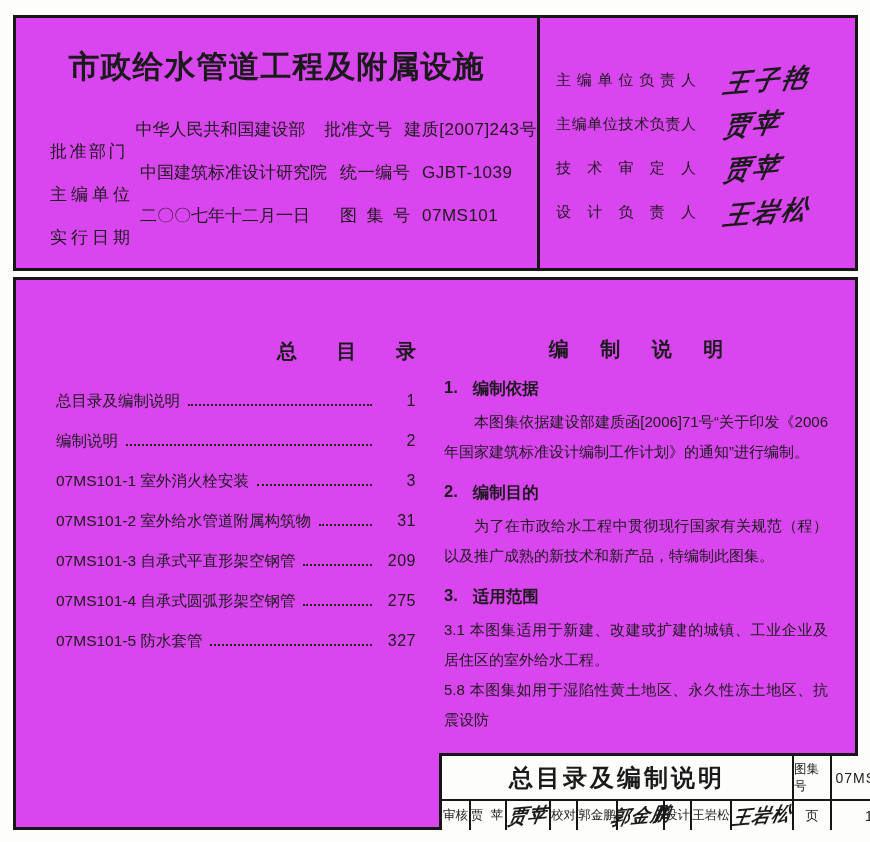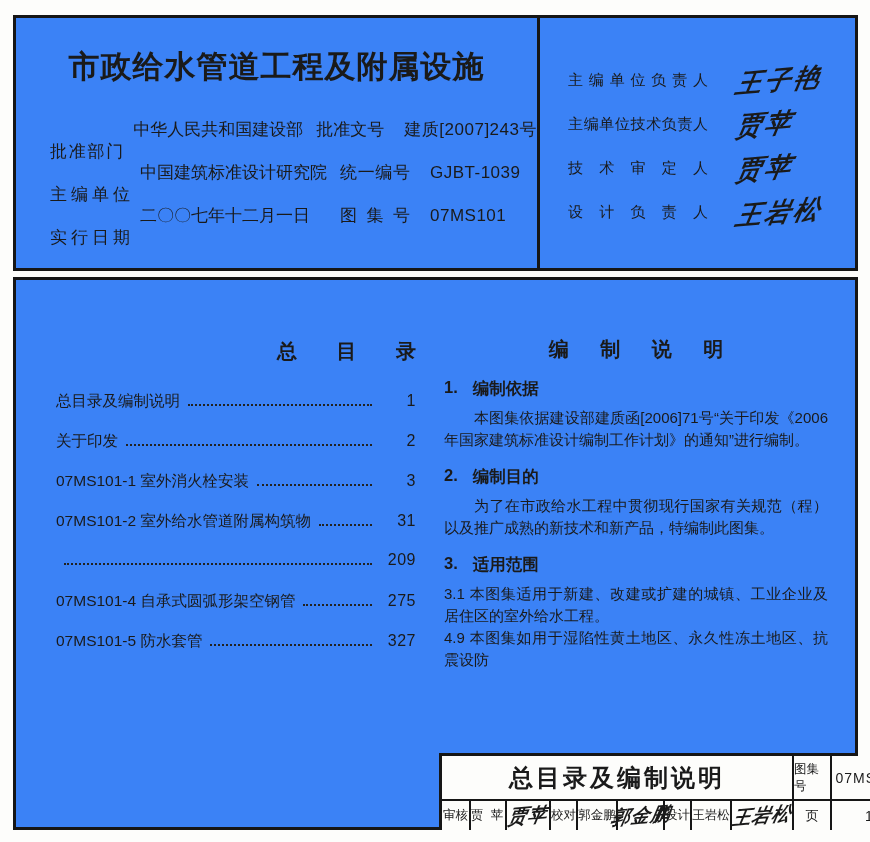--- a/index.html
+++ b/index.html
@@ -1,54 +1,54 @@
 <!DOCTYPE html>
 <html><head>
 <meta charset="utf-8">
 <style>
   html,body{margin:0;padding:0;}
   body{
     width:870px;height:842px;position:relative;overflow:hidden;
     background:#fdfdfb;color:#1a1a1a;
     font-family:"Liberation Sans","DejaVu Sans",sans-serif;
   }
-  .frame{position:absolute;border:3px solid #161616;box-sizing:border-box;background:#3b82f6;}
+  .frame{position:absolute;border:3px solid #161616;box-sizing:border-box;background:#d946ef;}
   
   .frame-top{left:13px;top:15px;width:845px;height:256px;display:flex;}
   .hdr-left{width:524px;border-right:3px solid #161616;box-sizing:border-box;padding-top:28px;}
   .main-title{
     text-align:center;font-size:31px;font-weight:bold;letter-spacing:1px;
     margin:0 6px;white-space:nowrap;
   }
   .info-rows{margin-top:20px;}
   .info-row{display:flex;align-items:center;height:43px;padding-left:34px;font-size:17px;white-space:nowrap;}
   .ir-l{width:80px;text-align:justify;text-align-last:justify;font-weight:500;margin-top:44px;}
   .ir-v{width:200px;margin-left:10px;font-family:Liberation Mono, monospace;}
   .ir-l2{width:70px;text-align:justify;text-align-last:justify;font-weight:500;}
-  .ir-v2{margin-left:20px;letter-spacing:.5px;}
-  .hdr-right{flex:1;padding:40px 0 0 28px;font-family:Liberation Mono, monospace;}
+  .ir-v2{margin-left:12px;letter-spacing:.5px;}
+  .hdr-right{flex:1;padding:40px 0 0 16px;font-family:Liberation Mono, monospace;}
   .sig-row{display:flex;align-items:center;height:44px;}
   .sig-role{width:140px;font-size:15px;text-align:justify;text-align-last:justify;}
   .scrawl{
     display:inline-block;font-weight:700;white-space:nowrap;
     transform:rotate(-5deg) skewX(-16deg);font-style:italic;
   }
   .sig-script{margin-left:28px;font-size:26px;letter-spacing:3px;}
   
   .frame-main{left:13px;top:277px;width:845px;height:553px;}
   .toc-col{position:absolute;left:40px;top:58px;width:360px;}
   .toc-title{font-size:20px;font-weight:bold;text-align:right;word-spacing:34px;white-space:nowrap;}
   .toc-list{margin-top:26px;}
   .toc-entry{display:flex;align-items:baseline;height:40px;font-size:15.5px;white-space:nowrap;}
   .toc-dots{flex:1;border-bottom:2.5px dotted #222;margin:0 2px 5px 8px;min-width:20px;}
   .toc-page{width:42px;text-align:right;font-size:16px;letter-spacing:.5px;}
   .notes-col{position:absolute;left:428px;top:56px;width:384px;}
   .notes-title{font-size:20px;font-weight:bold;text-align:center;letter-spacing:13px;text-indent:13px;white-space:nowrap;}
   .note-h{display:flex;gap:15px;font-size:16.5px;font-weight:bold;margin:15px 0 7px;}
-  .note-p{font-size:15px;line-height:22px;text-align:justify;margin:0;}
+  .note-p{font-size:15px;line-height:30px;text-align:justify;margin:0;}
   .note-p.indent{text-indent:2em;}
   
   .titlebar{
     position:absolute;right:-3px;bottom:-3px;width:419px;height:77px;
     border-left:3px solid #161616;border-top:3px solid #161616;box-sizing:border-box;
     display:grid;grid-template-columns:1fr 38px 76px;grid-template-rows:1fr 31px;
     background:#fdfdfb;
   }
   .tb-cell{display:flex;align-items:center;justify-content:center;box-sizing:border-box;}
   .tb-title{font-size:24px;font-weight:bold;letter-spacing:3px;}
@@ -115,35 +115,36 @@
 
   <div class="toc-col">
     <div class="toc-title">总 目 录</div>
     <div class="toc-list">
       <div class="toc-entry">
         <span class="toc-label">总目录及编制说明</span>
         <span class="toc-dots"></span>
         <span class="toc-page">1</span>
       </div>
       <div class="toc-entry">
-        <span class="toc-label">关于印发</span>
+        <span class="toc-label">编制说明</span>
         <span class="toc-dots"></span>
         <span class="toc-page">2</span>
       </div>
       <div class="toc-entry">
         <span class="toc-label">07MS101-1 室外消火栓安装</span>
         <span class="toc-dots"></span>
         <span class="toc-page">3</span>
       </div>
       <div class="toc-entry">
         <span class="toc-label">07MS101-2 室外给水管道附属构筑物</span>
         <span class="toc-dots"></span>
         <span class="toc-page">31</span>
       </div>
       <div class="toc-entry">
+        <span class="toc-label">07MS101-3 自承式平直形架空钢管</span>
         <span class="toc-dots"></span>
         <span class="toc-page">209</span>
       </div>
       <div class="toc-entry">
         <span class="toc-label">07MS101-4 自承式圆弧形架空钢管</span>
         <span class="toc-dots"></span>
         <span class="toc-page">275</span>
       </div>
       <div class="toc-entry">
         <span class="toc-label">07MS101-5 防水套管</span>
@@ -166,21 +167,21 @@
       <span>2.</span>
       <span>编制目的</span>
     </div>
     <p class="note-p indent">为了在市政给水工程中贯彻现行国家有关规范（程）以及推广成熟的新技术和新产品，特编制此图集。</p>
 
     <div class="note-h">
       <span>3.</span>
       <span>适用范围</span>
     </div>
     <p class="note-p">3.1 本图集适用于新建、改建或扩建的城镇、工业企业及居住区的室外给水工程。</p>
-    <p class="note-p">4.9 本图集如用于湿陷性黄土地区、永久性冻土地区、抗震设防</p>
+    <p class="note-p">5.8 本图集如用于湿陷性黄土地区、永久性冻土地区、抗震设防</p>
   </div>
 
   <div class="titlebar">
     <div class="tb-cell tb-title">总目录及编制说明</div>
     <div class="tb-cell tb-atlas-label">图集号</div>
     <div class="tb-cell tb-atlas-no">07MS101</div>
 
     <div class="tb-sigrow">
       <span class="sr-cell" style="width:27px;">审核</span>
       <span class="sr-cell" style="width:36px;letter-spacing:2px;">贾 苹</span>

